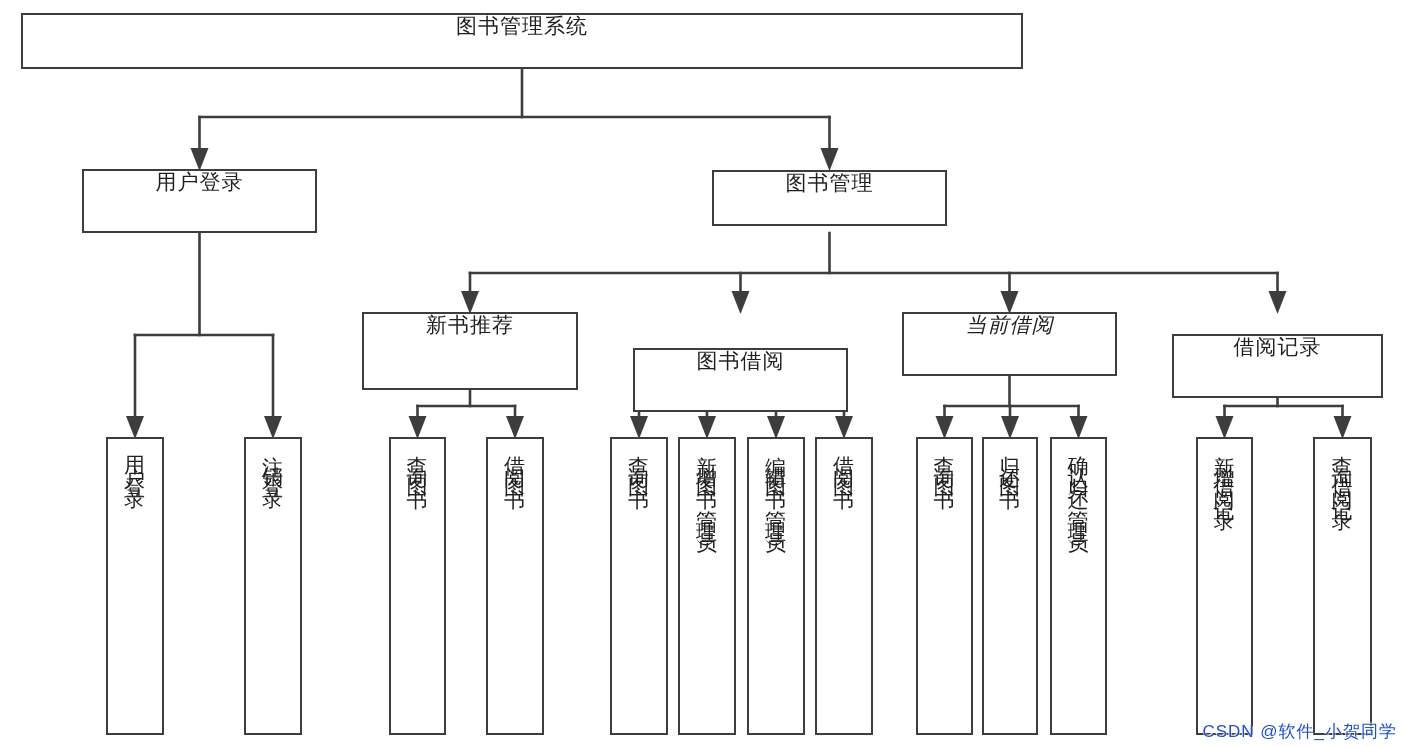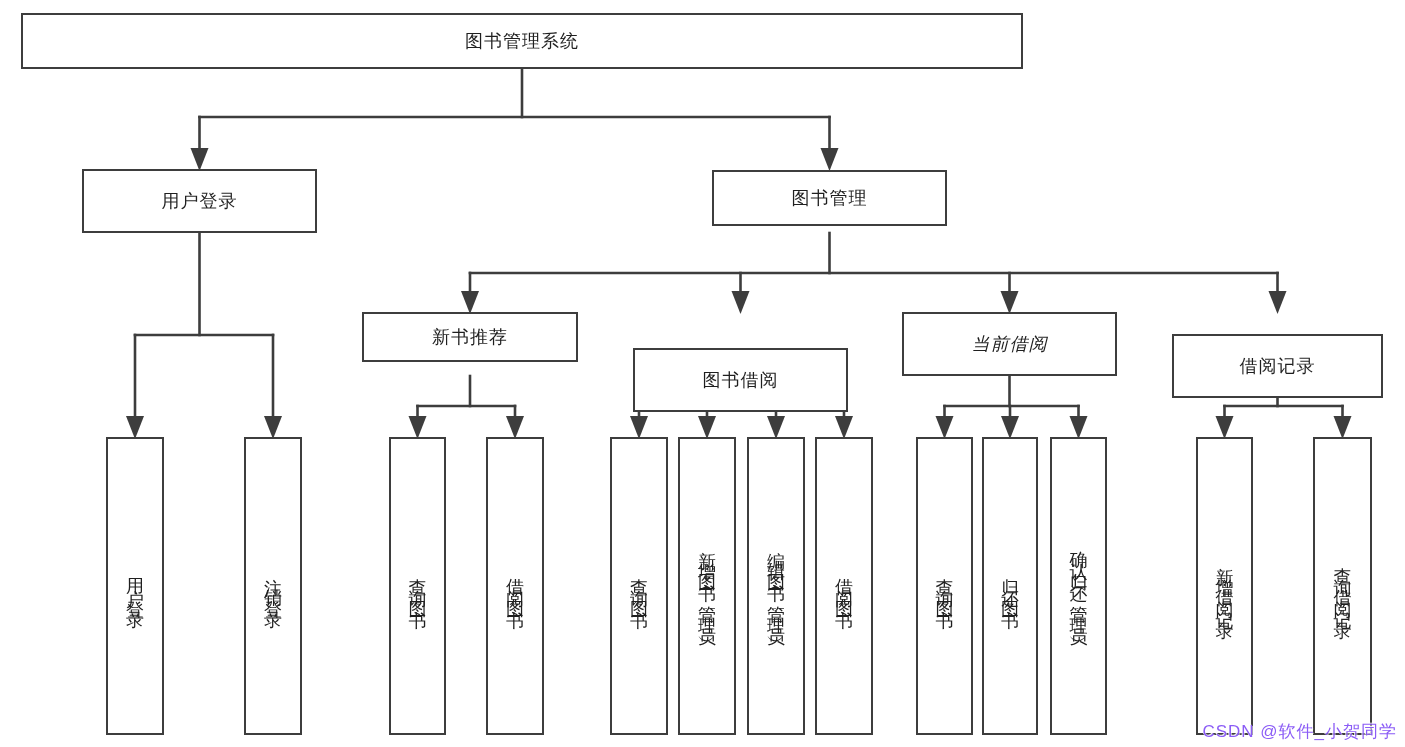--- a/index.html
+++ b/index.html
@@ -18,24 +18,24 @@
     position: absolute;
     left: 0; top: 0;
     width: 1405px; height: 747px;
   }
   .node {
     position: absolute;
     box-sizing: border-box;
     background: #ffffff;
     border: 2.5px solid #3d3d3d;
     display: flex;
-    align-items: center;
+    align-items: flex-start;
     justify-content: center;
     color: #1f1f1f;
-    font-size: 18px;
+    font-size: 21px;
     line-height: 1;
     z-index: 2;
   }
   .node.horizontal .lbl {
     letter-spacing: 1px;
     white-space: nowrap;
   }
   .node.vertical .lbl {
     writing-mode: vertical-rl;
     text-orientation: mixed;
@@ -105,37 +105,37 @@
       <polygon points="1001,416 1019,416 1010,439" fill="#3d3d3d"></polygon>
       <line x1="1078.5" y1="406" x2="1078.5" y2="416" stroke="#3d3d3d" stroke-width="2.6" stroke-linecap="square"></line>
       <polygon points="1069.5,416 1087.5,416 1078.5,439" fill="#3d3d3d"></polygon>
       <line x1="1277.5" y1="376" x2="1277.5" y2="406" stroke="#3d3d3d" stroke-width="2.6" stroke-linecap="square"></line>
       <line x1="1224.5" y1="406" x2="1342.5" y2="406" stroke="#3d3d3d" stroke-width="2.6" stroke-linecap="square"></line>
       <line x1="1224.5" y1="406" x2="1224.5" y2="416" stroke="#3d3d3d" stroke-width="2.6" stroke-linecap="square"></line>
       <polygon points="1215.5,416 1233.5,416 1224.5,439" fill="#3d3d3d"></polygon>
       <line x1="1342.5" y1="406" x2="1342.5" y2="416" stroke="#3d3d3d" stroke-width="2.6" stroke-linecap="square"></line>
       <polygon points="1333.5,416 1351.5,416 1342.5,439" fill="#3d3d3d"></polygon>
     </svg>
-  <div id="watermark" style="color: #8b5cf6;">CSDN @软件_小贺同学</div>
+  <div id="watermark" style="color: #1d4ed8;">CSDN @软件_小贺同学</div>
 <div class="node horizontal" style="left: 21px; top: 13px; width: 1002px; height: 56px; border-color: rgb(61, 61, 61); color: rgb(31, 31, 31);">
       <span class="lbl">图书管理系统</span>
     </div>
     <div class="node horizontal" style="left: 82px; top: 169px; width: 235px; height: 64px; border-color: rgb(61, 61, 61); color: rgb(31, 31, 31);">
       <span class="lbl">用户登录</span>
     </div>
     <div class="node horizontal" style="left: 712px; top: 170px; width: 235px; height: 56px; border-color: rgb(61, 61, 61); color: rgb(31, 31, 31);">
       <span class="lbl">图书管理</span>
     </div>
     <div class="node vertical" style="left: 106px; top: 437px; width: 58px; height: 298px; border-color: rgb(61, 61, 61); color: rgb(31, 31, 31);">
       <span class="lbl">用户登录</span>
     </div>
     <div class="node vertical" style="left: 244px; top: 437px; width: 58px; height: 298px; border-color: rgb(61, 61, 61); color: rgb(31, 31, 31);">
       <span class="lbl">注销登录</span>
     </div>
-    <div class="node horizontal" style="left: 362px; top: 312px; width: 216px; height: 50px; border-color: rgb(61, 61, 61); color: rgb(31, 31, 31);">
+    <div class="node horizontal" style="left: 362px; top: 312px; width: 216px; height: 78px; border-color: rgb(61, 61, 61); color: rgb(31, 31, 31);">
       <span class="lbl">新书推荐</span>
     </div>
     <div class="node horizontal" style="left: 633px; top: 312px; width: 215px; height: 64px; border-color: rgb(61, 61, 61); color: rgb(31, 31, 31); margin-top: 36px;">
       <span class="lbl">图书借阅</span>
     </div>
     <div class="node horizontal" style="left: 902px; top: 312px; width: 215px; height: 64px; border-color: rgb(61, 61, 61); color: rgb(31, 31, 31); font-style: italic;">
       <span class="lbl">当前借阅</span>
     </div>
     <div class="node horizontal" style="left: 1172px; top: 312px; width: 211px; height: 64px; border-color: rgb(61, 61, 61); color: rgb(31, 31, 31); margin-top: 22px;">
       <span class="lbl">借阅记录</span>

